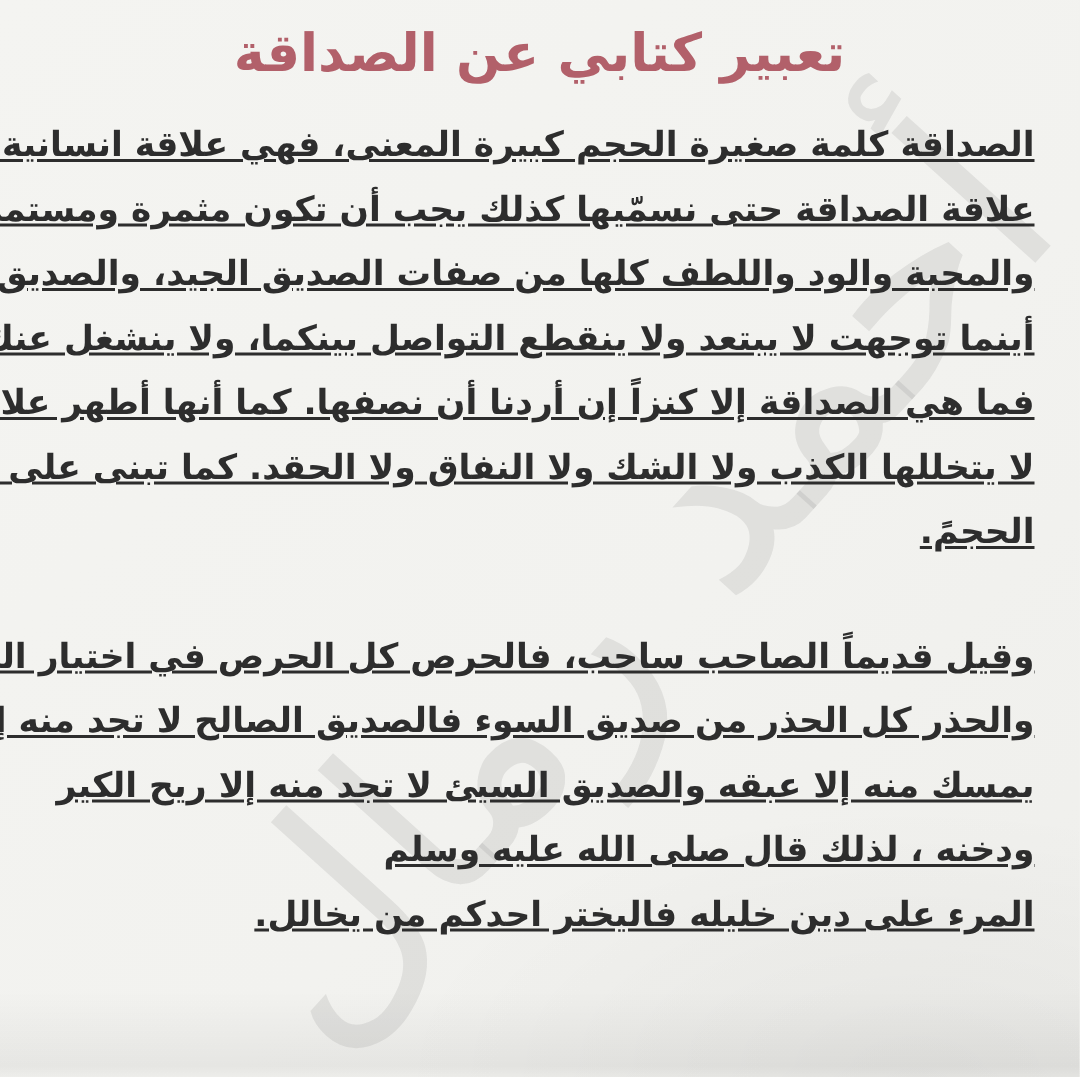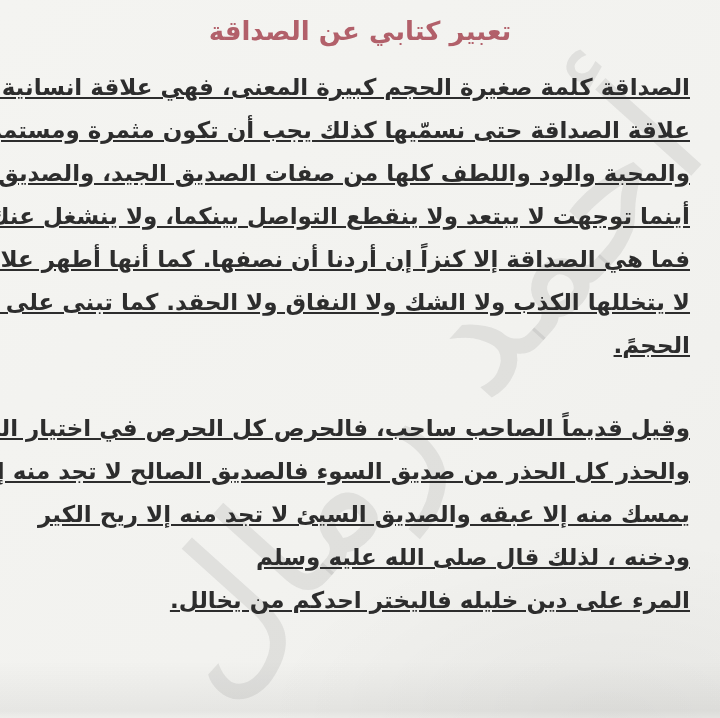--- a/index.html
+++ b/index.html
@@ -34,21 +34,21 @@
     font-weight: 400;
     color: rgba(120, 120, 118, 0.15);
     white-space: nowrap;
     pointer-events: none;
     direction: rtl;
   }
   .title {
     position: relative;
     margin: 16px auto 0 auto;
     text-align: center;
-    font-size: 26px;
+    font-size: 35px;
     font-weight: 700;
     color: #b2606a;
     direction: rtl;
   }
   .essay {
     position: relative;
     width: 660px;
     margin: 20px auto 0 auto;
     direction: rtl;
     text-align: right;

